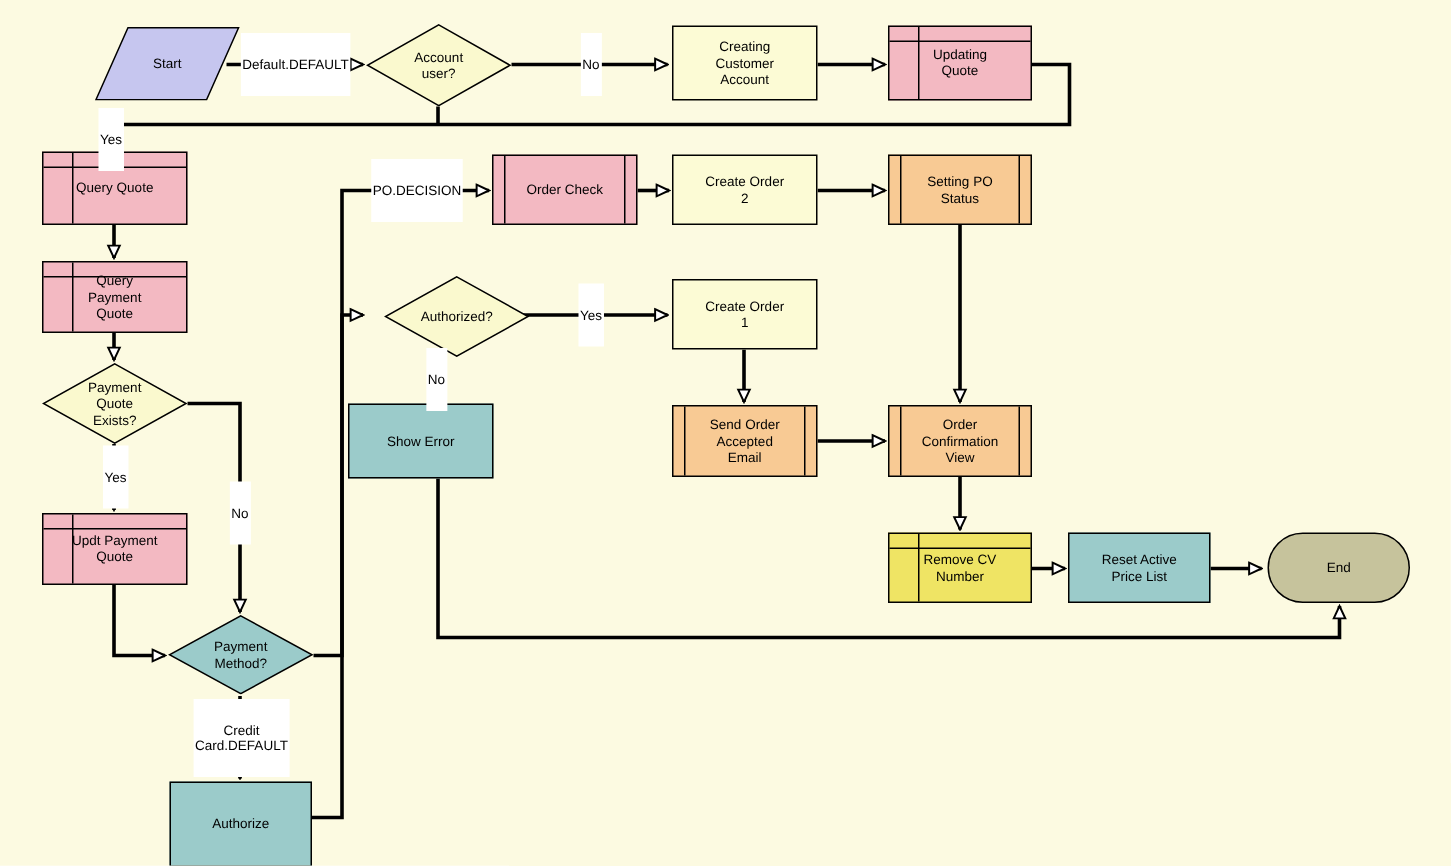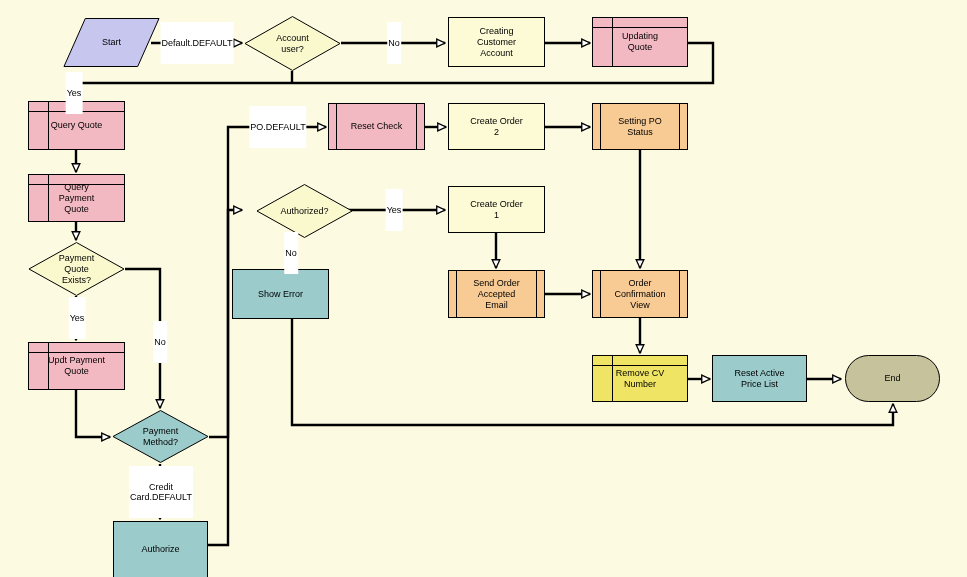--- a/index.html
+++ b/index.html
@@ -140,21 +140,21 @@
     </svg>
     <div class="lbl">Payment
 Method?</div>
   </div>
 
   <div class="node box" style="left: 113px; top: 521px; width: 95px; height: 57px; background-color: rgb(155, 203, 202);">
     <div class="lbl">Authorize</div>
   </div>
 
   <div class="node box bars" style="left: 328px; top: 103px; width: 97px; height: 47px; background-color: rgb(243, 185, 194);">
-    <div class="lbl">Reset Check</div>
+    <div class="lbl">Order Check</div>
   </div>
 
   <div class="node box" style="left: 448px; top: 103px; width: 97px; height: 47px; background-color: rgb(252, 251, 213);">
     <div class="lbl">Create Order
 2</div>
   </div>
 
   <div class="node box bars" style="left: 592px; top: 103px; width: 96px; height: 47px; background-color: rgb(248, 202, 148);">
     <div class="lbl">Setting PO
 Status</div>
@@ -202,17 +202,17 @@
     <div class="lbl">End</div>
   </div>
 
   <div class="elabel" style="left:197px;top:43px;">Default.DEFAULT</div>
   <div class="elabel" style="left:394px;top:43px;">No</div>
   <div class="elabel" style="left:74px;top:93px;">Yes</div>
   <div class="elabel" style="left:77px;top:318px;">Yes</div>
   <div class="elabel" style="left:160px;top:342px;">No</div>
   <div class="elabel" style="left:161px;top:492px;">Credit
 Card.DEFAULT</div>
-  <div class="elabel" style="left:278px;top:127px;">PO.DEFAULT</div>
+  <div class="elabel" style="left:278px;top:127px;">PO.DECISION</div>
   <div class="elabel" style="left:394px;top:210px;">Yes</div>
   <div class="elabel" style="left:291px;top:253px;">No</div>
 
 </div>
 
 </body></html>

